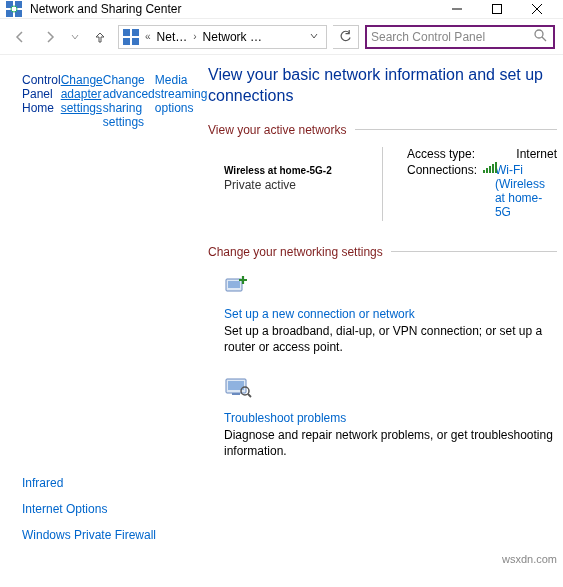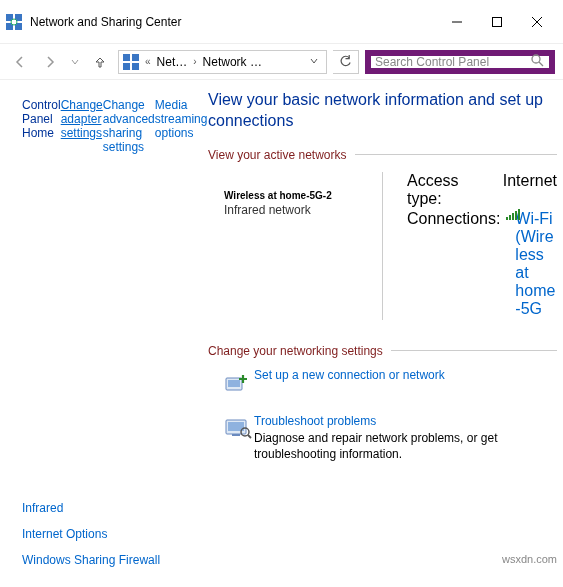--- a/index.html
+++ b/index.html
@@ -8,21 +8,21 @@
       font-size: 12px;
       color: #000;
       background: #fff;
       width: 563px;
       height: 587px;
       overflow: hidden;
       position: relative;
     }
     
     .titlebar {
-      height: 44px;
+      height: 19px;
       display: flex;
       align-items: center;
       padding: 0 6px;
       border-bottom: 1px solid #eee;
     }
     .titlebar .app-icon {
       width: 16px; height: 16px;
       margin-right: 8px;
     }
     .titlebar .title { flex: 1; font-size: 12px; }
@@ -60,21 +60,21 @@
     .addr-chev { color: #555; font-size: 10px; padding: 0 2px; }
     .addr-text { white-space: nowrap; overflow: hidden; text-overflow: ellipsis; max-width: 56px; text-align: right; }
     .addr-text2 { white-space: nowrap; overflow: hidden; text-overflow: ellipsis; max-width: 70px; }
     .addr-drop { margin-left: auto; color: #555; font-size: 10px; padding: 0 4px;}
     .refreshbtn {
       width: 26px; height: 24px; border: 1px solid #ccc; border-left: none;
       display: flex; align-items: center; justify-content: center; color: #555;
     }
     .searchbox {
       display: flex; align-items: center;
-      border: 6px solid #701a75;
+      border: 2px solid #701a75;
       height: 24px;
       width: 190px;
       padding: 0 4px;
       color: #777;
       background: #fff;
     }
     .searchbox input {
       border: none; outline: none; flex: 1; font-size: 12px; color: #000;
       background: transparent;
     }
@@ -115,37 +115,37 @@
       margin-bottom: 10px;
     }
     .section-header .rule { flex: 1; height: 1px; background: #ccc; }
     .active-networks {
       display: flex; gap: 12px; padding-left: 16px; margin-bottom: 24px;
     }
     .active-networks .col1 { flex: 1; padding-top: 18px;}
     .active-networks .netname { font-weight: bold; font-size: 10px; }
     .active-networks .nettype { font-size: 12px; color: #333; margin-top: 2px;}
     .active-networks .sep { width: 1px; background: #ccc; align-self: stretch; }
-    .active-networks .col2 { width: 150px; font-size: 16px; margin-left: 12px;}
+    .active-networks .col2 { width: 150px; font-size: 12px; margin-left: 12px;}
     .kvrow { display: flex; gap: 6px; margin-bottom: 2px; align-items: flex-start;}
     .kvrow .k { color: #000; }
     .kvrow .v { color: #000; }
     .kvrow .vlink { color: #0066cc; cursor: pointer; word-break: break-word; }
     .signal {
       display: inline-block; width: 14px; height: 10px; position: relative; margin-right: 2px;
     }
     .signal i { position:absolute; bottom:0; width:2px; background:#2a8a2a; }
     .signal i:nth-child(1){left:0;height:3px;}
     .signal i:nth-child(2){left:3px;height:5px;}
     .signal i:nth-child(3){left:6px;height:7px;}
     .signal i:nth-child(4){left:9px;height:9px;}
     .signal i:nth-child(5){left:12px;height:11px; background:#2a8a2a;}
     .task-list { padding-left: 16px; }
     .task-item {
-      display: flex; gap: 2px; margin-bottom: 18px;
+      display: flex; gap: 10px; margin-bottom: 18px; flex-direction: column;
     }
     .task-item .ticon {
       width: 28px; height: 28px; flex: none;
       display:flex;align-items:center;justify-content:center;
     }
     .task-item .tbody { flex: 1; font-size: 12px; }
     .task-item .tlink { color: #0066cc; cursor: pointer; }
     .task-item .tdesc { color: #000; margin-top: 2px; line-height: 1.35;}
     .watermark {
       position: absolute; right: 6px; bottom: 22px;
@@ -248,36 +248,36 @@
 <div class="body">
   <div class="sidebar">
     <div class="cp-home">Control Panel Home</div>
     <div class="link active">Change adapter settings</div>
     <div class="link">Change advanced sharing settings</div>
     <div class="link">Media streaming options</div>
 
     <div class="sidebar-bottom">
       <div class="link">Infrared</div>
       <div class="link">Internet Options</div>
-      <div class="link">Windows Sharing Firewall</div>
+      <div class="link">Windows Private Firewall</div>
     </div>
   </div>
 
   <div class="main">
     <div class="page-title">View your basic network information and set up connections</div>
 
     <div class="section-header">
       <span>View your active networks</span>
       <span class="rule"></span>
     </div>
 
     <div class="active-networks">
       <div class="col1">
         <div class="netname">Wireless at home-5G-2</div>
-        <div class="nettype">Infrared network</div>
+        <div class="nettype">Private active</div>
       </div>
       <div class="sep"></div>
       <div class="col2">
         <div class="kvrow">
           <span class="k">Access type:</span>
           <span class="v" style="margin-left:auto">Internet</span>
         </div>
         <div class="kvrow">
           <span class="k">Connections:</span>
           <span style="margin-left:auto;display:flex;gap:4px;align-items:flex-start;">
@@ -303,20 +303,21 @@
       <div class="task-item">
         <div class="ticon">
           <svg width="28" height="24" viewBox="0 0 28 24">
               <rect x="2" y="8" width="16" height="12" rx="1" fill="#dfe9f5" stroke="#6a8abf"></rect>
               <rect x="4" y="10" width="12" height="7" fill="#8fb2df"></rect>
               <path d="M19 5 L19 13 M15 9 L23 9" stroke="#2a8a2a" stroke-width="2.2"></path>
             </svg>
         </div>
         <div class="tbody">
           <div class="tlink">Set up a new connection or network</div>
+          <div class="tdesc">Set up a broadband, dial-up, or VPN connection; or set up a router or access point.</div>
         </div>
       </div>
       <div class="task-item">
         <div class="ticon">
           <svg width="28" height="24" viewBox="0 0 28 24">
               <rect x="2" y="4" width="20" height="14" rx="1" fill="#dfe9f5" stroke="#6a8abf"></rect>
               <rect x="4" y="6" width="16" height="9" fill="#8fb2df"></rect>
               <rect x="8" y="18" width="8" height="2" fill="#6a8abf"></rect>
               <circle cx="21" cy="16" r="4" fill="none" stroke="#555" stroke-width="1.5"></circle>
               <line x1="24" y1="19" x2="27" y2="22" stroke="#555" stroke-width="1.8"></line>

